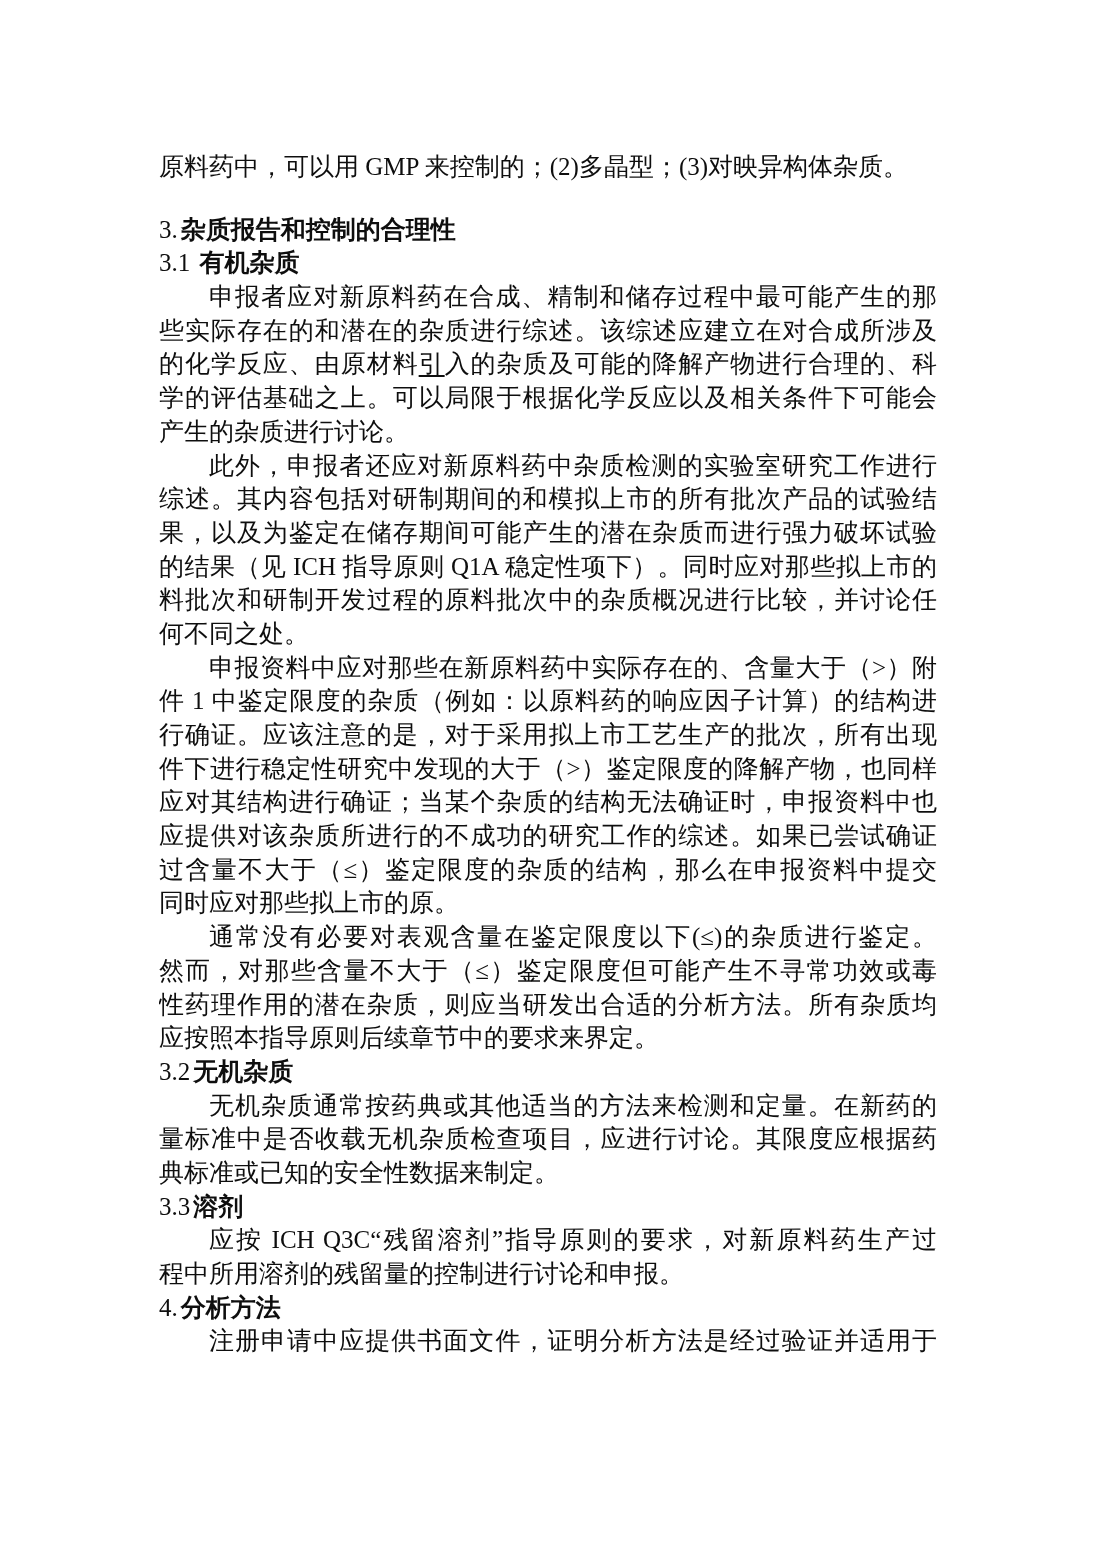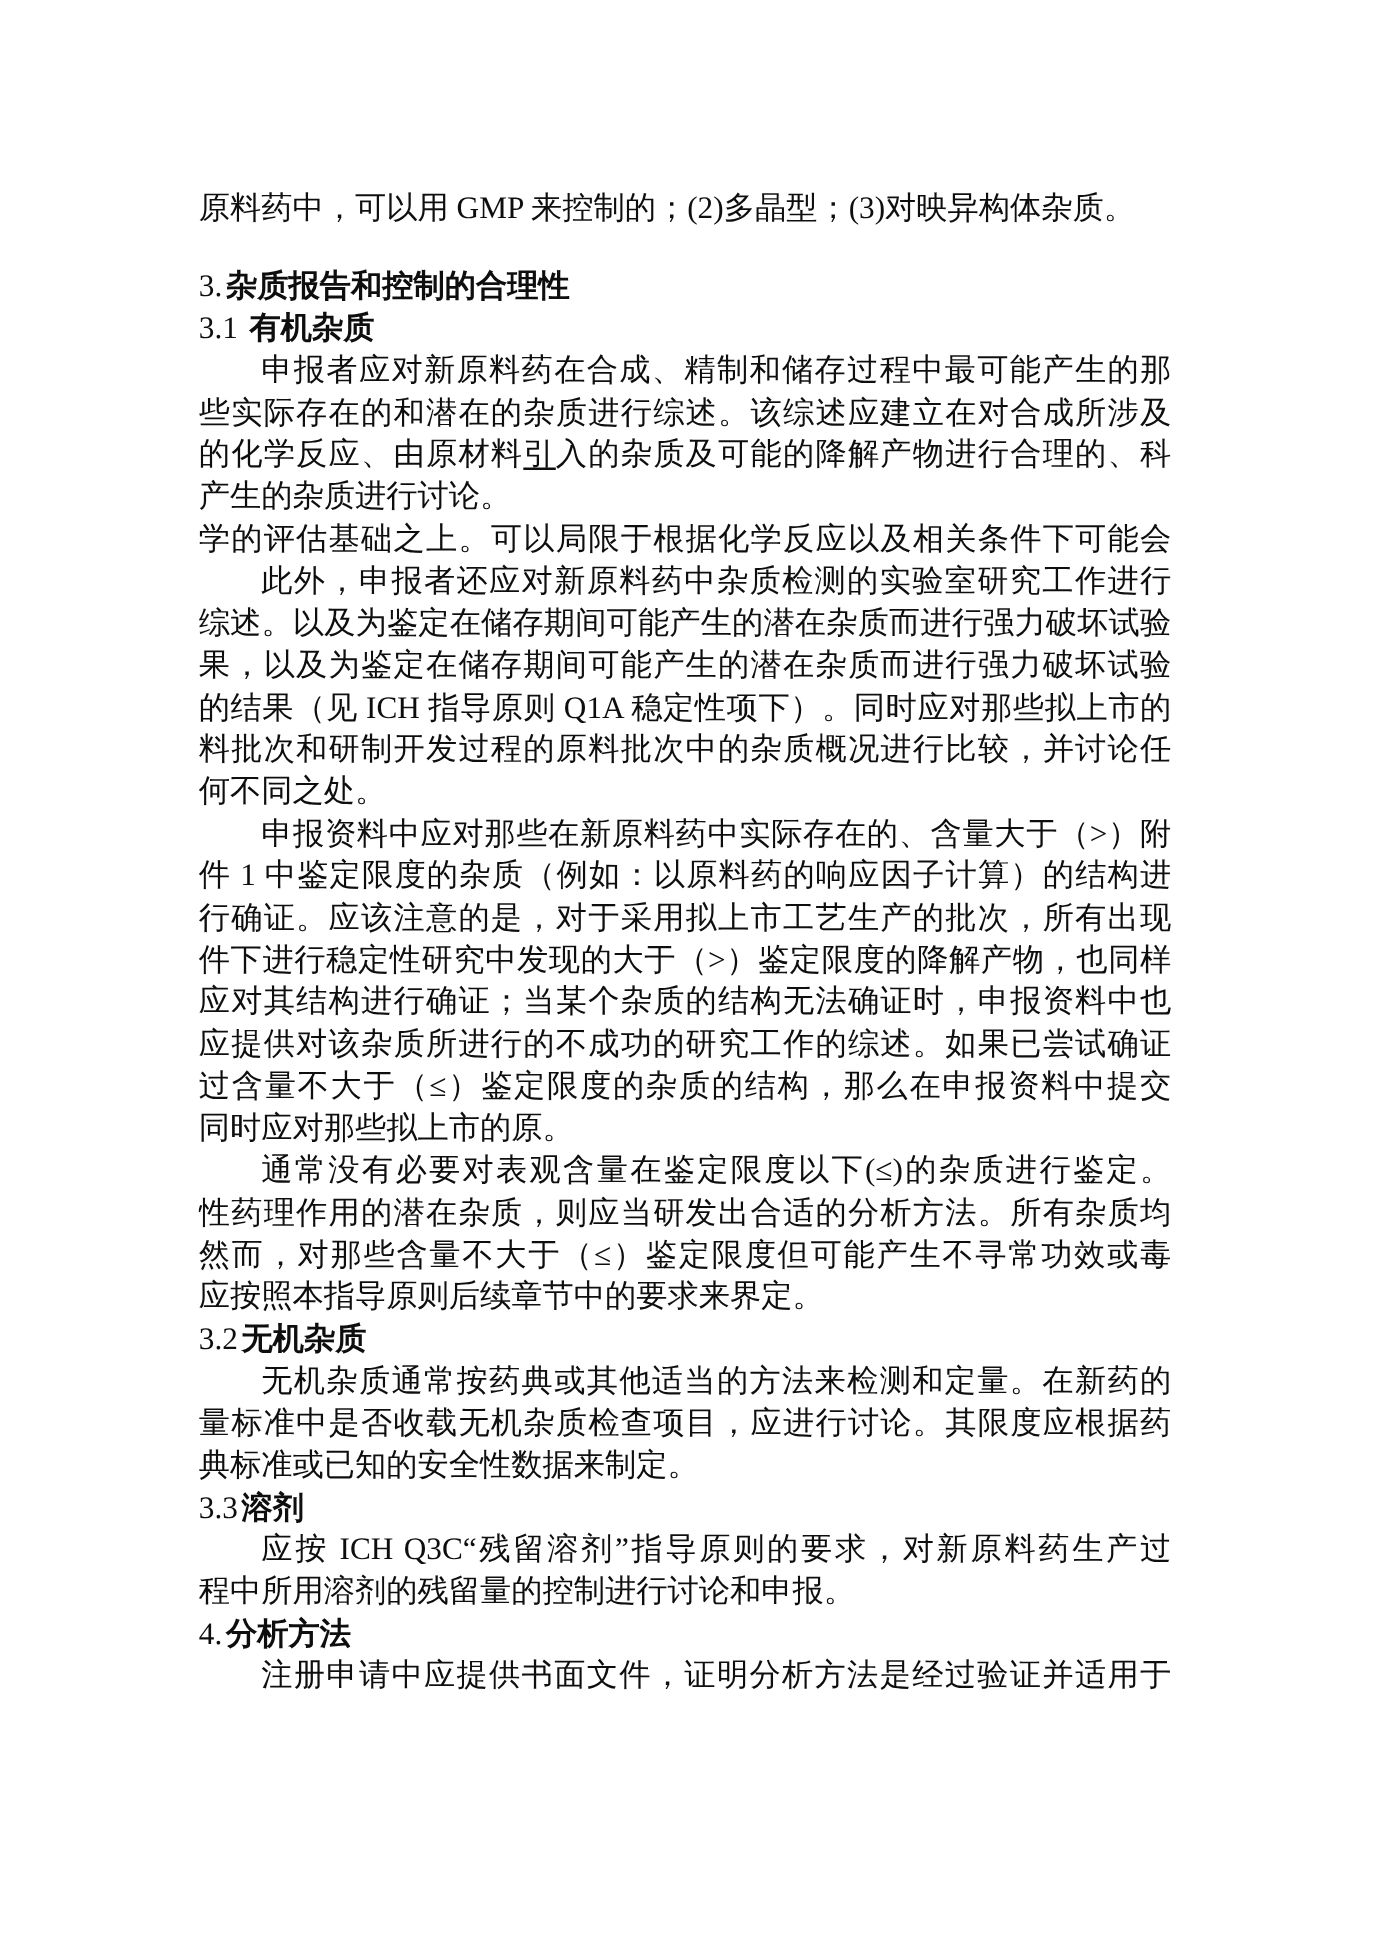--- a/index.html
+++ b/index.html
@@ -60,42 +60,42 @@
 
     <div class="spacer"></div>
 
     <div class="line heading"><span class="h-num">3.</span><span class="h-label">杂质报告和控制的合理性</span></div>
 
     <div class="line heading"><span class="h-num">3.1 </span><span class="h-label">有机杂质</span></div>
 
     <div class="line indent">申报者应对新原料药在合成、精制和储存过程中最可能产生的那</div>
     <div class="line">些实际存在的和潜在的杂质进行综述。该综述应建立在对合成所涉及</div>
     <div class="line"><span>的化学反应、由原材料</span><span class="u">引</span><span>入的杂质及可能的降解产物进行合理的、科</span></div>
+    <div class="line">学的评估基础之上。可以局限于根据化学反应以及相关条件下可能会</div>
     <div class="line end">产生的杂质进行讨论。</div>
-    <div class="line">学的评估基础之上。可以局限于根据化学反应以及相关条件下可能会</div>
 
     <div class="line indent">此外，申报者还应对新原料药中杂质检测的实验室研究工作进行</div>
-    <div class="line">综述。以及为鉴定在储存期间可能产生的潜在杂质而进行强力破坏试验</div>
+    <div class="line">综述。其内容包括对研制期间的和模拟上市的所有批次产品的试验结</div>
     <div class="line">果，以及为鉴定在储存期间可能产生的潜在杂质而进行强力破坏试验</div>
     <div class="line">的结果（见 ICH 指导原则 Q1A 稳定性项下）。同时应对那些拟上市的原</div>
     <div class="line">料批次和研制开发过程的原料批次中的杂质概况进行比较，并讨论任</div>
     <div class="line end">何不同之处。</div>
 
     <div class="line indent">申报资料中应对那些在新原料药中实际存在的、含量大于（&gt;）附</div>
     <div class="line">件 1 中鉴定限度的杂质（例如：以原料药的响应因子计算）的结构进</div>
     <div class="line">行确证。应该注意的是，对于采用拟上市工艺生产的批次，所有出现</div>
     <div class="line">件下进行稳定性研究中发现的大于（&gt;）鉴定限度的降解产物，也同样</div>
     <div class="line">应对其结构进行确证；当某个杂质的结构无法确证时，申报资料中也</div>
     <div class="line">应提供对该杂质所进行的不成功的研究工作的综述。如果已尝试确证</div>
     <div class="line">过含量不大于（≤）鉴定限度的杂质的结构，那么在申报资料中提交</div>
     <div class="line end">同时应对那些拟上市的原。</div>
 
     <div class="line indent">通常没有必要对表观含量在鉴定限度以下(≤)的杂质进行鉴定。</div>
+    <div class="line">然而，对那些含量不大于（≤）鉴定限度但可能产生不寻常功效或毒</div>
     <div class="line">性药理作用的潜在杂质，则应当研发出合适的分析方法。所有杂质均</div>
-    <div class="line">然而，对那些含量不大于（≤）鉴定限度但可能产生不寻常功效或毒</div>
     <div class="line end">应按照本指导原则后续章节中的要求来界定。</div>
 
     <div class="line heading"><span class="h-num">3.2</span><span class="h-label">无机杂质</span></div>
 
     <div class="line indent">无机杂质通常按药典或其他适当的方法来检测和定量。在新药的</div>
     <div class="line">量标准中是否收载无机杂质检查项目，应进行讨论。其限度应根据药</div>
     <div class="line end">典标准或已知的安全性数据来制定。</div>
 
     <div class="line heading"><span class="h-num">3.3</span><span class="h-label">溶剂</span></div>
 

